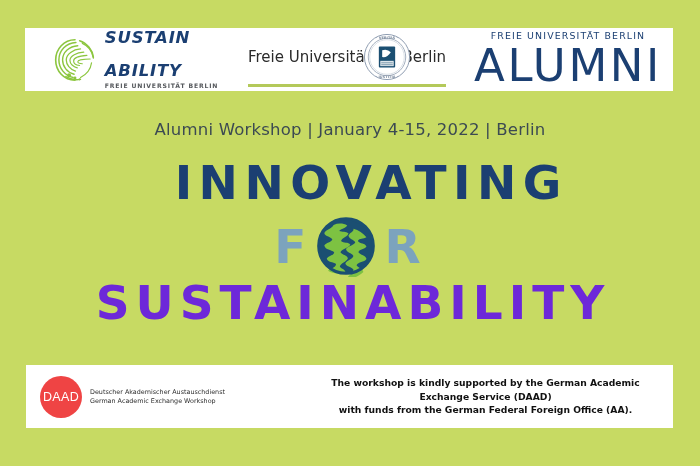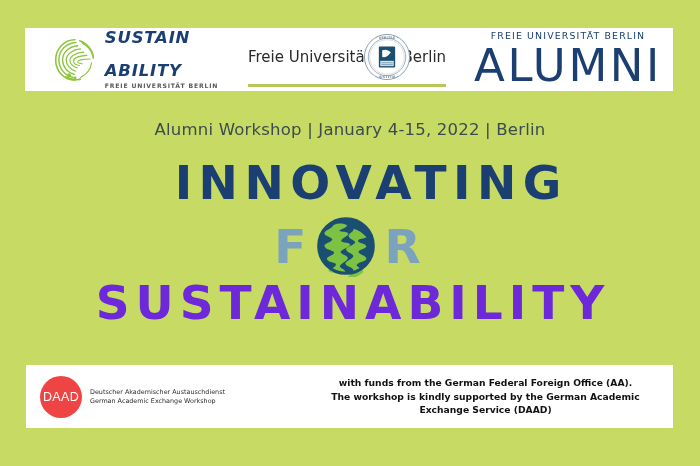--- a/index.html
+++ b/index.html
@@ -341,18 +341,18 @@
 
   <div class="footer-bar">
     <div class="daad-block">
       <div class="daad-circle">DAAD</div>
       <div class="daad-lines">
         <span>Deutscher Akademischer Austauschdienst</span>
         <span>German Academic Exchange Workshop</span>
       </div>
     </div>
     <div class="support-text">
+      <span>The workshop is kindly supported by the German Academic Exchange Service (DAAD)</span>
       <span>with funds from the German Federal Foreign Office (AA).</span>
-      <span>The workshop is kindly supported by the German Academic Exchange Service (DAAD)</span>
     </div>
   </div>
 
 </div>
 
 </body></html>

